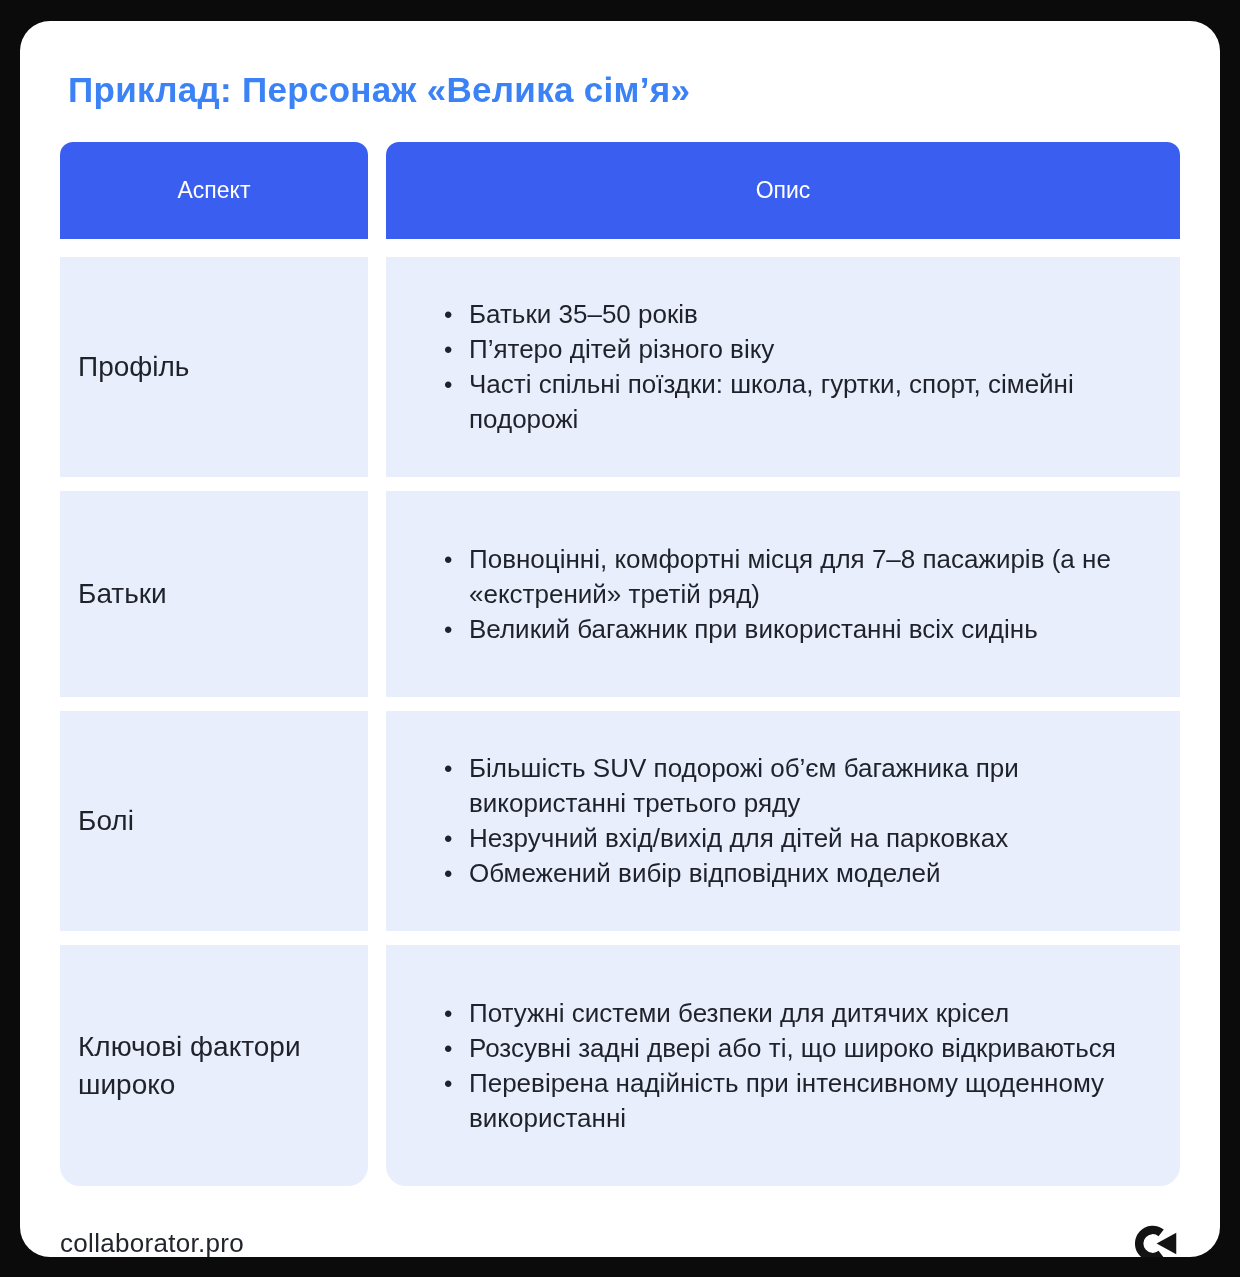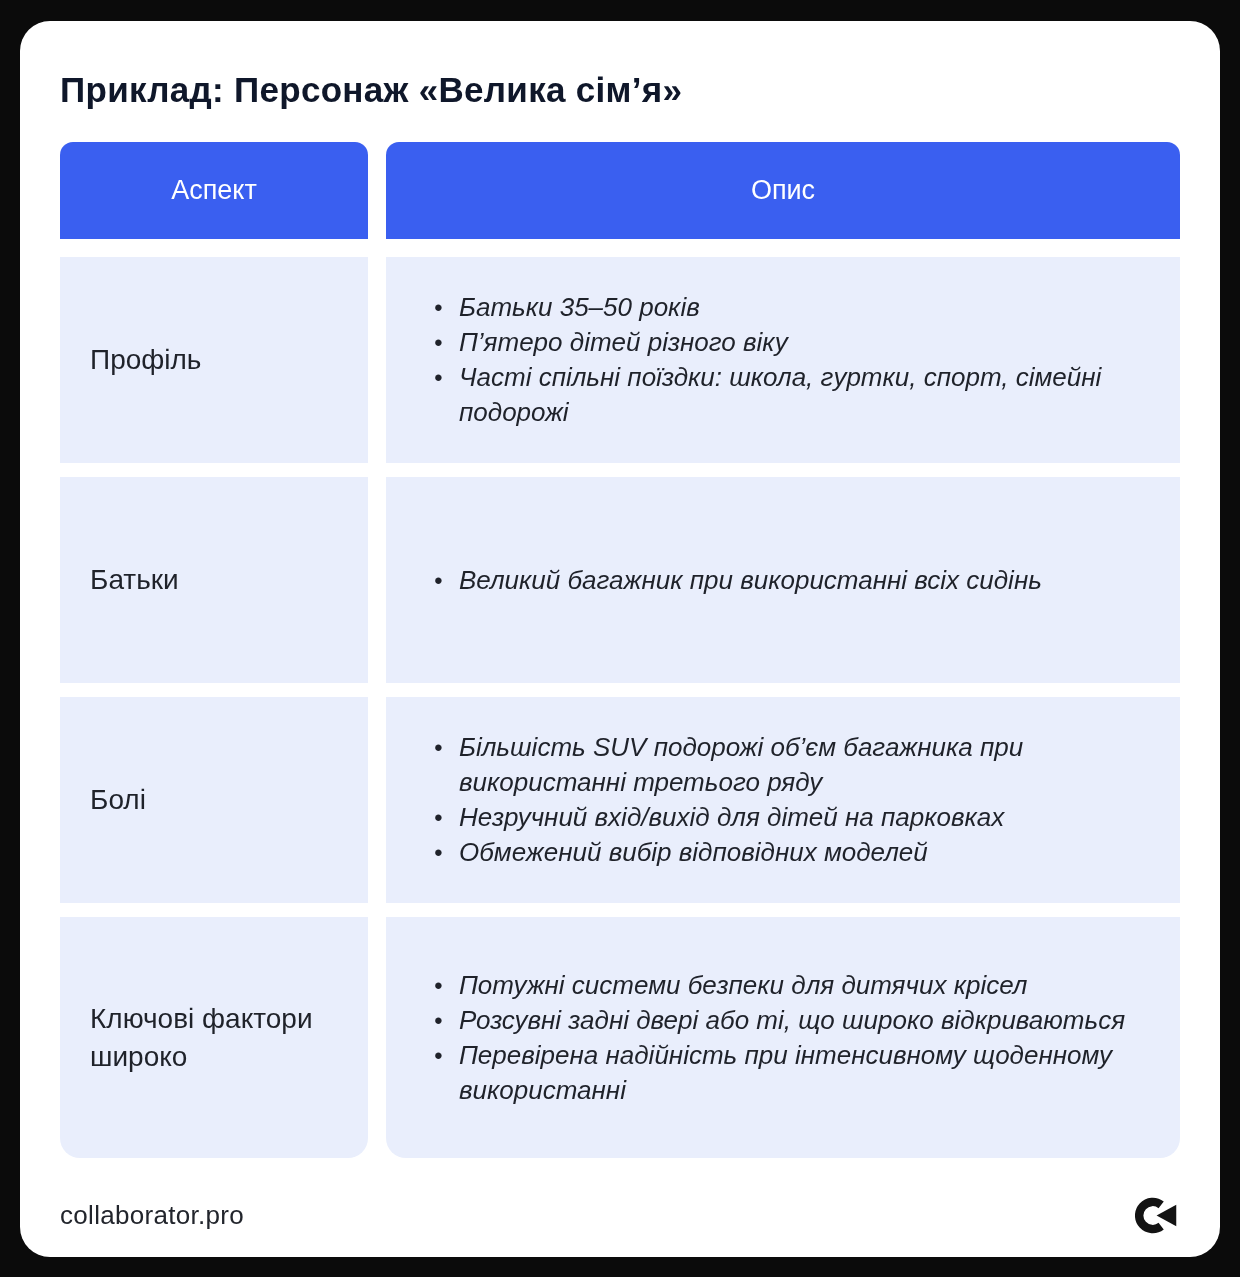--- a/index.html
+++ b/index.html
@@ -18,68 +18,67 @@
     background: #ffffff;
     border-radius: 30px;
     padding: 40px 40px 0 40px;
     overflow: hidden;
   }
   .page-title {
     font-size: 35px;
     font-weight: 700;
     letter-spacing: 0.3px;
     line-height: 50px;
-    margin: 4px 0 0 0;
-    color: #0f172a;
+    margin: 4px 0 0 8px;
+    color: #3b82f6;
   }
   .table { margin-top: 27px; }
   .thead, .row {
     display: grid;
     grid-template-columns: 308px 1fr;
     column-gap: 18px;
   }
   .th {
     background: #3a5ff0;
     color: #ffffff;
     height: 97px;
     display: flex;
     align-items: center;
     justify-content: center;
-    font-size: 27px;
+    font-size: 23px;
     font-weight: 500;
     border-radius: 13px 13px 0 0;
   }
   .tbody {
     display: flex;
     flex-direction: column;
     gap: 14px;
     margin-top: 18px;
   }
   .row { min-height: 206px; }
   .row:last-child { min-height: 241px; }
   .cell { background: #e9eefc; }
   .cell.aspect {
     display: flex;
     align-items: center;
-    padding: 24px 18px 24px 30px;
+    padding: 24px 18px 24px 18px;
     font-size: 28px;
     line-height: 38px;
     color: #1f222a;
   }
   .cell.desc {
     display: flex;
     align-items: center;
     padding: 30px 28px 30px 0;
   }
   .row:last-child .cell { border-radius: 0 0 20px 20px; }
   .bullets {
     list-style: none;
-    margin: 0;
+    margin: 10px;
     padding: 0 0 0 46px;
-    font-style: italic;
   }
   .bullets li {
     position: relative;
     padding-left: 27px;
     font-size: 26px;
     line-height: 35px;
     color: #1f222a;
   }
   .bullets li::before {
     content: "\2022";
@@ -126,20 +125,21 @@
             </ul>
     </div>
   </div>
 
   <div class="row">
     <div class="cell aspect">
       <span class="aspect-label">Батьки</span>
     </div>
     <div class="cell desc">
       <ul class="bullets">
+              <li>Повноцінні, комфортні місця для 7–8 пасажирів (а не «екстрений» третій ряд)</li>
               <li>Великий багажник при використанні всіх сидінь</li>
             </ul>
     </div>
   </div>
 
   <div class="row">
     <div class="cell aspect">
       <span class="aspect-label">Болі</span>
     </div>
     <div class="cell desc">

